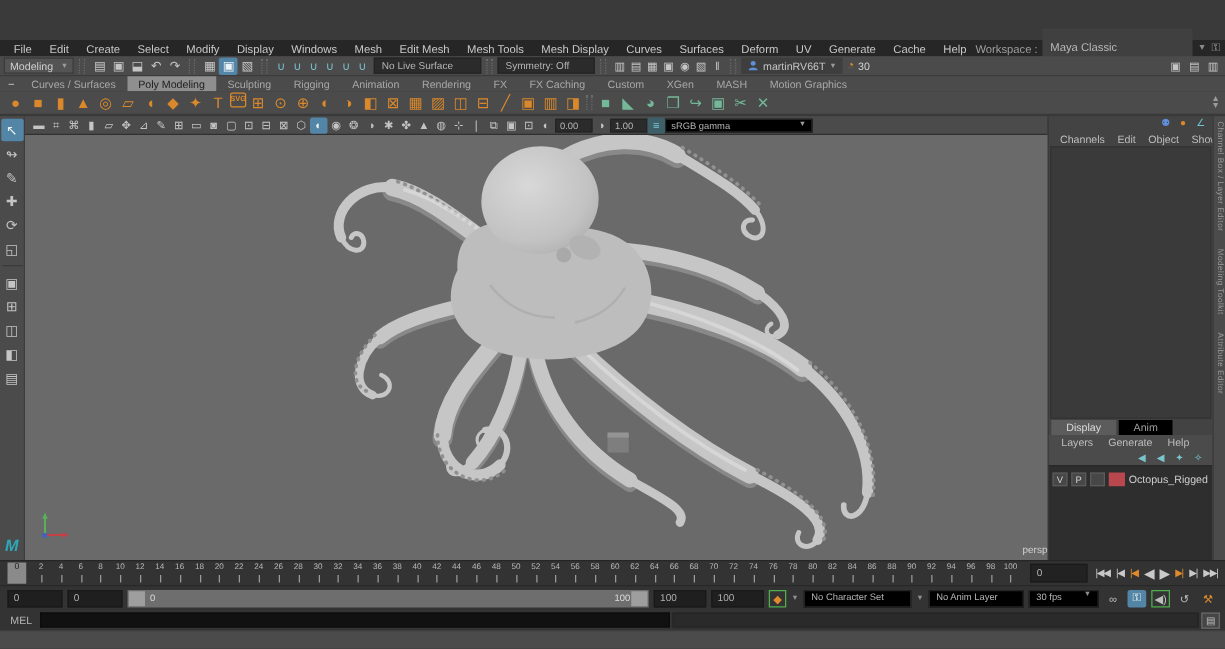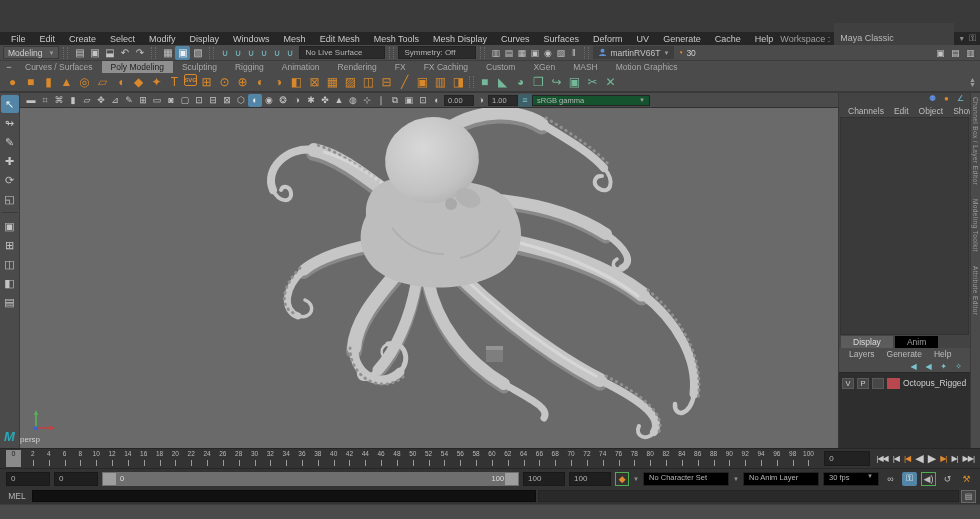--- a/index.html
+++ b/index.html
@@ -62,25 +62,25 @@
 
   .vpcol { width:818px; display:flex; flex-direction:column; min-width:0; }
   .panelmenus { height:12px; background:#4b4b4b; display:flex; align-items:center; gap:0;
     font-size:8.5px; color:#bdbdbd; padding-left:6px; }
   .pmitem { padding:0 7px; }
   .paneltools { height:15px; background:#4b4b4b; display:flex; align-items:center; gap:0px;
     padding:0 4px; border-bottom:1px solid #303030; }
   .paneltools .icn { width:14px; height:13px; font-size:9px; }
   .ptfield { background:#2b2b2b; border:1px solid #242424; color:#b5b5b5; font-size:7.5px;
     height:11px; width:30px; display:flex; align-items:center; padding:0 3px; }
-  .gammadrop { background:#14532d; border:1px solid #242424; color:#b5b5b5; font-size:7.5px; height:11px;
+  .gammadrop { background:#000000; border:1px solid #242424; color:#b5b5b5; font-size:7.5px; height:11px;
     width:118px; display:flex; align-items:center; padding:0 4px; justify-content:space-between; }
 
   .viewport { flex:1; position:relative; background:#6a6a6a; overflow:hidden; }
-  .persp-label { position:absolute; left:0; right:0; bottom:4px; text-align:left; font-size:8px;
+  .persp-label { position:absolute; left:0; right:0; bottom:4px; text-align:right; font-size:8px;
     color:#d2d2d2; }
   .axis { position:absolute; left:8px; bottom:14px; }
 
   
   .rightpanel { width:142px; display:flex; background:#434343; border-left:1px solid #383838; }
   .cbcol { flex:1; display:flex; flex-direction:column; min-width:0; }
   .cb-headicons { height:11px; display:flex; justify-content:flex-end; gap:3px; align-items:center;
     padding-right:4px; }
   .cb-headicons .icn { width:11px; height:10px; font-size:8px; }
   .cb-menus { height:13px; display:flex; align-items:center; font-size:8.5px; color:#bdbdbd; gap:0; padding-left:4px; }

